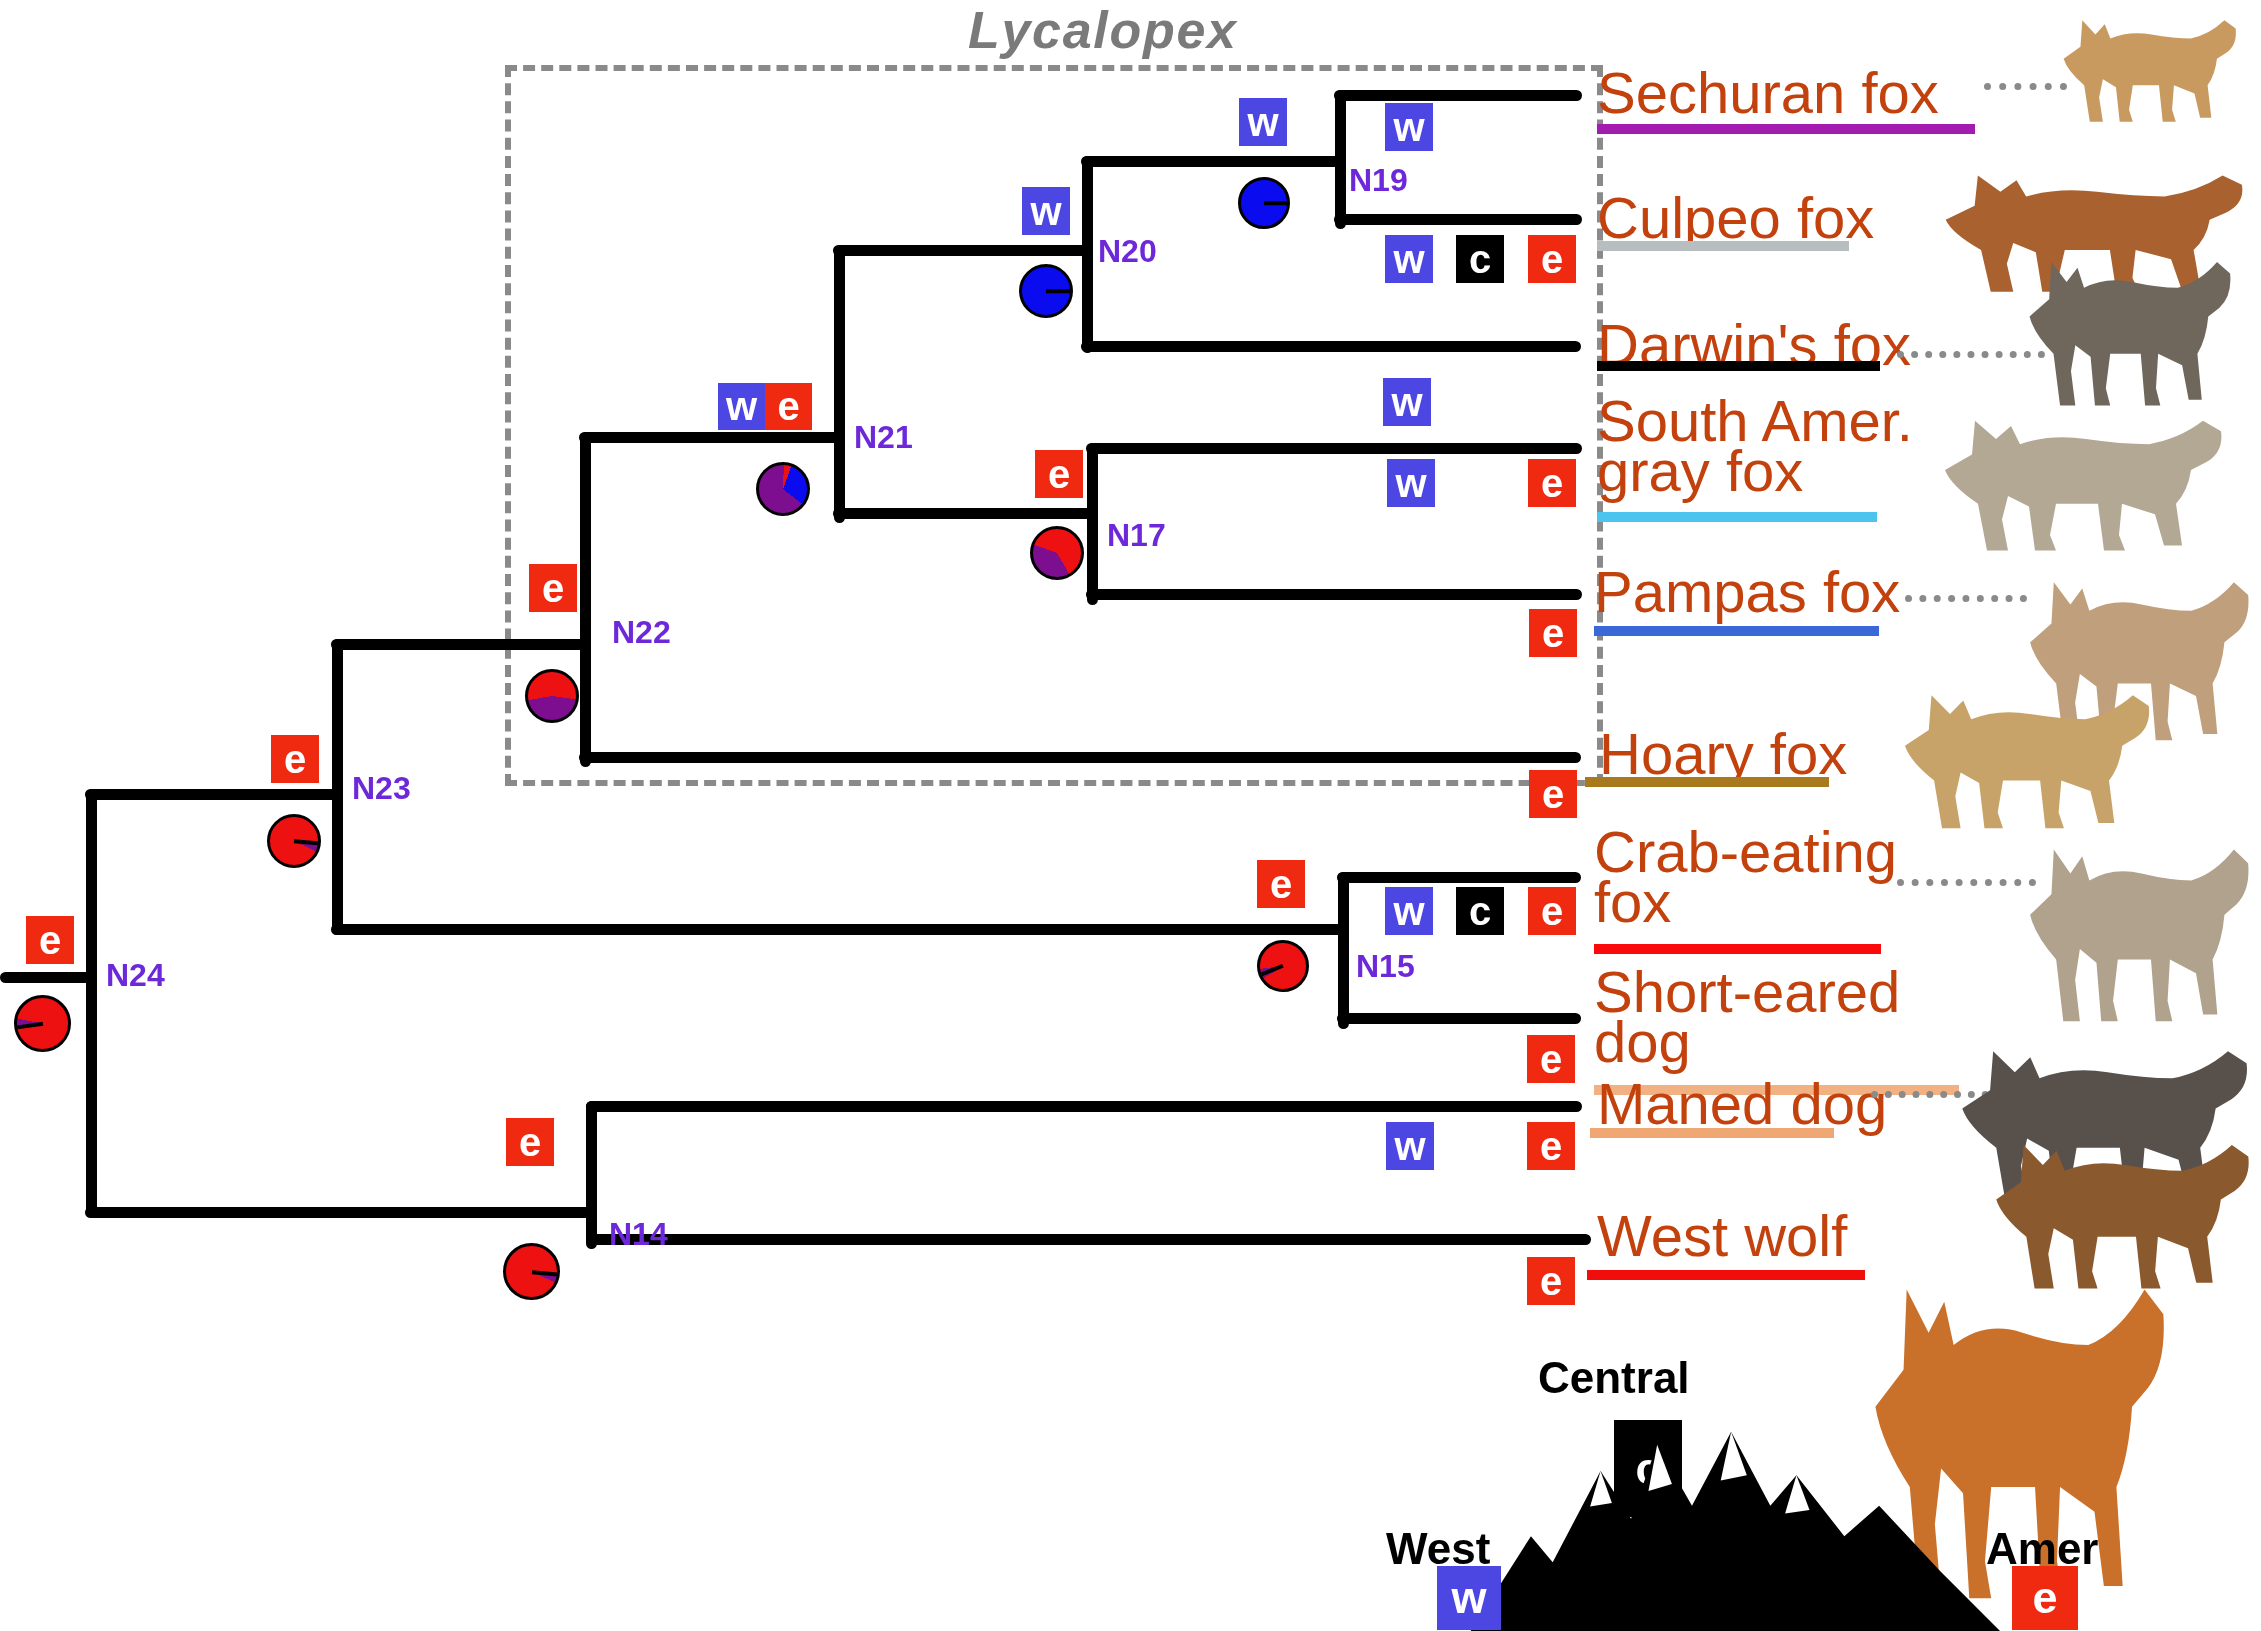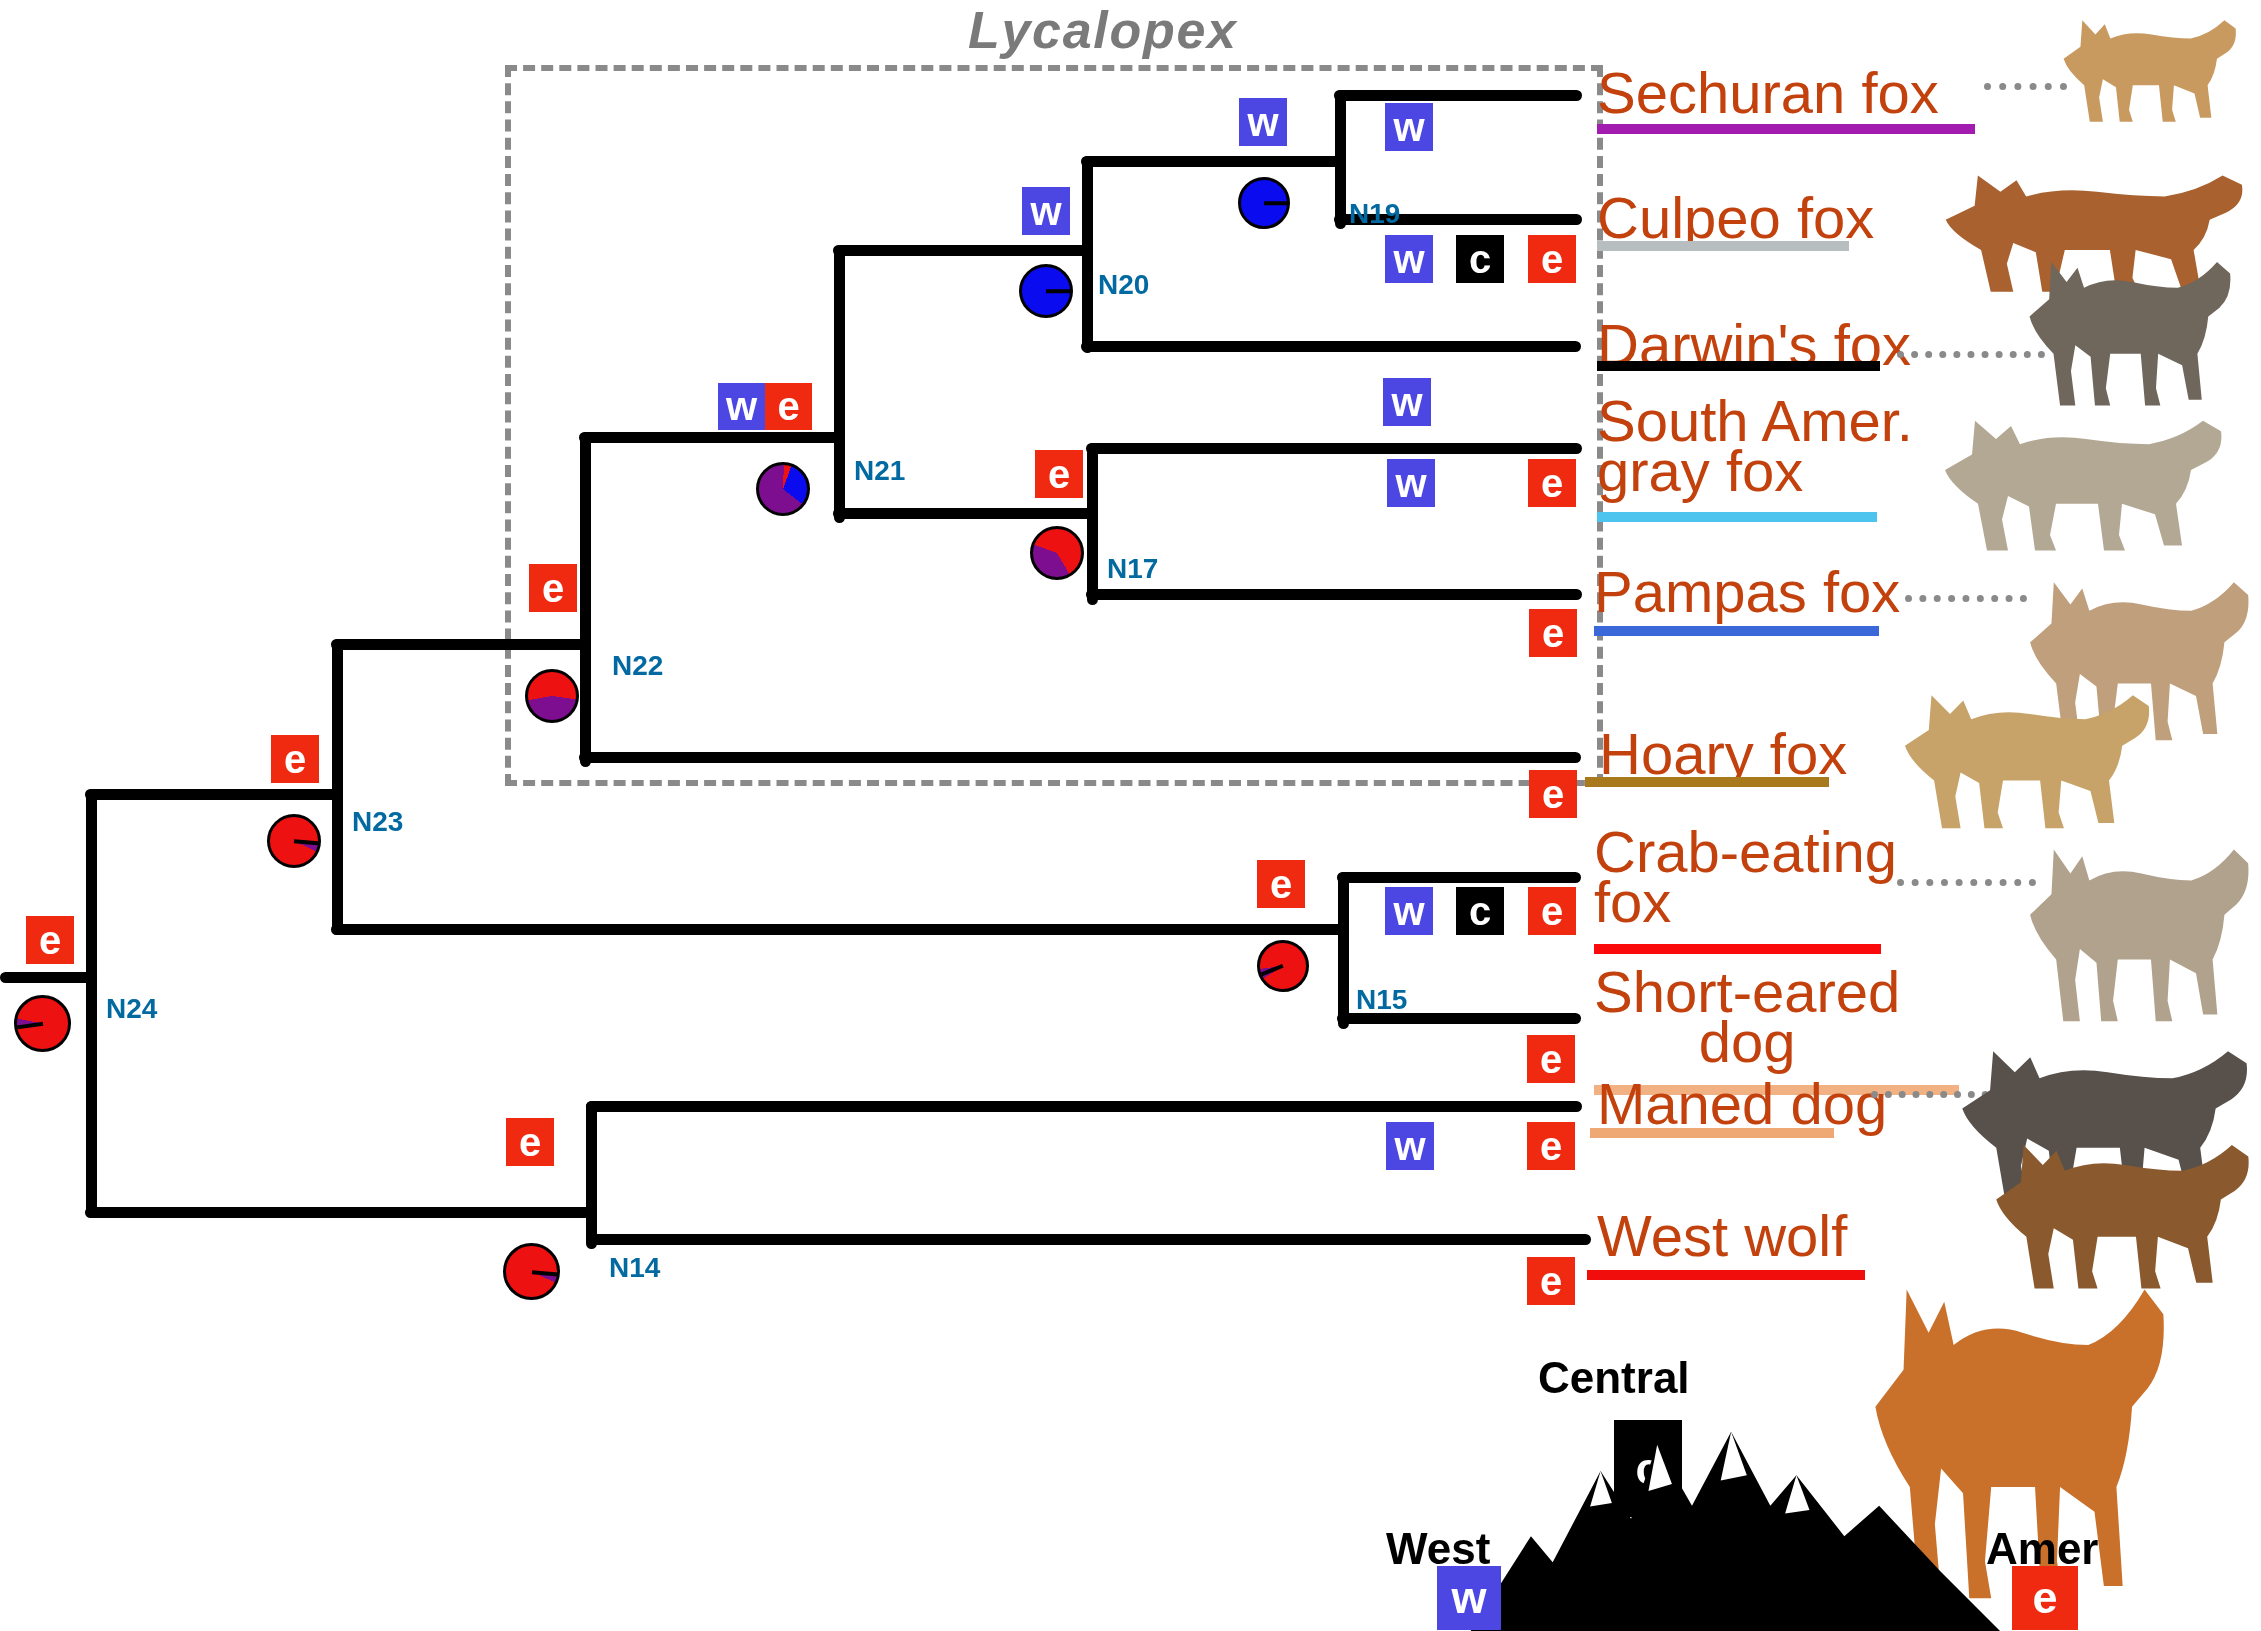--- a/index.html
+++ b/index.html
@@ -6,21 +6,21 @@
   body{
     width:2261px;height:1631px;position:relative;overflow:hidden;
     background:#ffffff;font-family:"Liberation Sans", sans-serif;
   }
   .abs{position:absolute;}
   
   .hline,.vline{position:absolute;background:#000;border-radius:6px;}
   .hline{height:11.3px;}
   .vline{width:11.3px;}
   
-  .nodelab{position:absolute;font-size:28px;font-weight:700;color:#0369a1;white-space:nowrap;margin-top:36px;}
+  .nodelab{position:absolute;font-size:32px;font-weight:700;color:#6d28d9;white-space:nowrap;}
   
   .badge{
     position:absolute;width:48px;height:48px;display:flex;align-items:center;justify-content:center;
     color:#fff;font-size:40px;font-weight:700;line-height:1;
   }
   .bw{background:#4c46e3;}
   .bc{background:#000000;}
   .be{background:#f02a10;}
   .combo{position:absolute;display:flex;}
   .combo .half{width:47px;height:47px;display:flex;align-items:center;justify-content:center;color:#fff;font-size:40px;font-weight:700;}
@@ -209,21 +209,21 @@
 <div class="tiplab" style="left:1599px;top:729px;"><span>Hoary fox</span></div>
 <div class="underline" style="left: 1585px; top: 777px; width: 244px; background: rgb(168, 122, 29);"></div>
 
 <div class="tiplab" style="left:1594px;top:827px;">
   <div>Crab-eating</div>
   <div>fox</div>
 </div>
 <div class="underline" style="left: 1594px; top: 944px; width: 287px; background: rgb(250, 10, 10);"></div>
 <div class="dots" style="left:1897px;top:879px;width:139px;"></div>
 
-<div class="tiplab" style="left:1594px;top:967px;text-align:center;">
+<div class="tiplab" style="left:1594px;top:967px;">
   <div>Short-eared</div>
   <div>dog</div>
 </div>
 <div class="underline" style="left: 1594px; top: 1085px; width: 365px; background: rgb(241, 177, 131);"></div>
 
 <div class="tiplab" style="left:1597px;top:1079px;"><span>Maned dog</span></div>
 <div class="underline" style="left: 1590px; top: 1128px; width: 244px; background: rgb(239, 168, 115);"></div>
 <div class="dots" style="left:1871px;top:1091px;width:187px;"></div>
 
 <div class="tiplab" style="left:1597px;top:1211px;"><span>West wolf</span></div>

